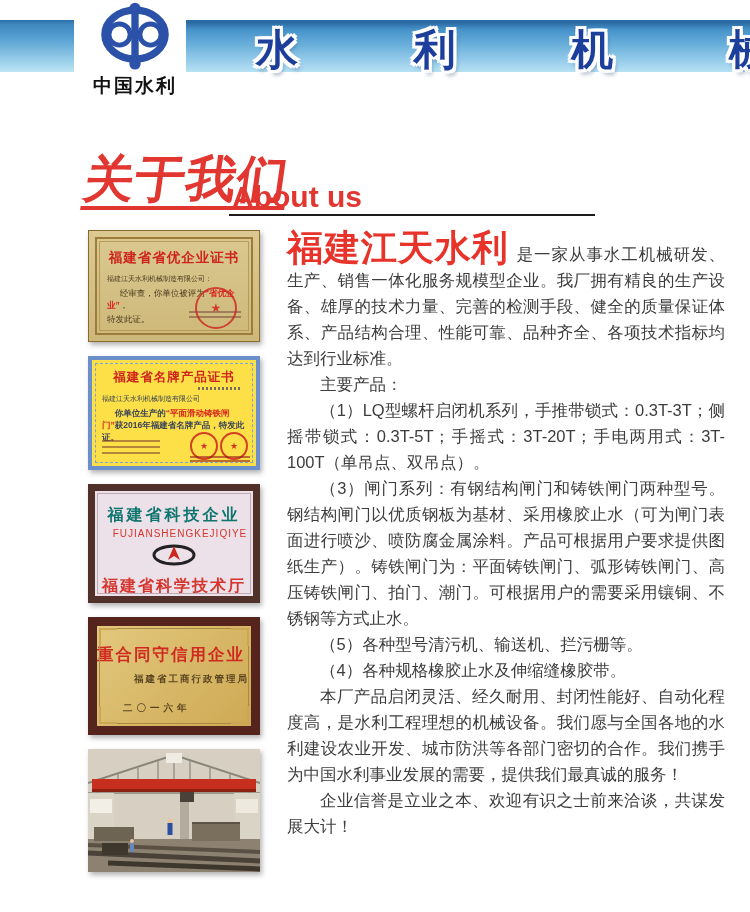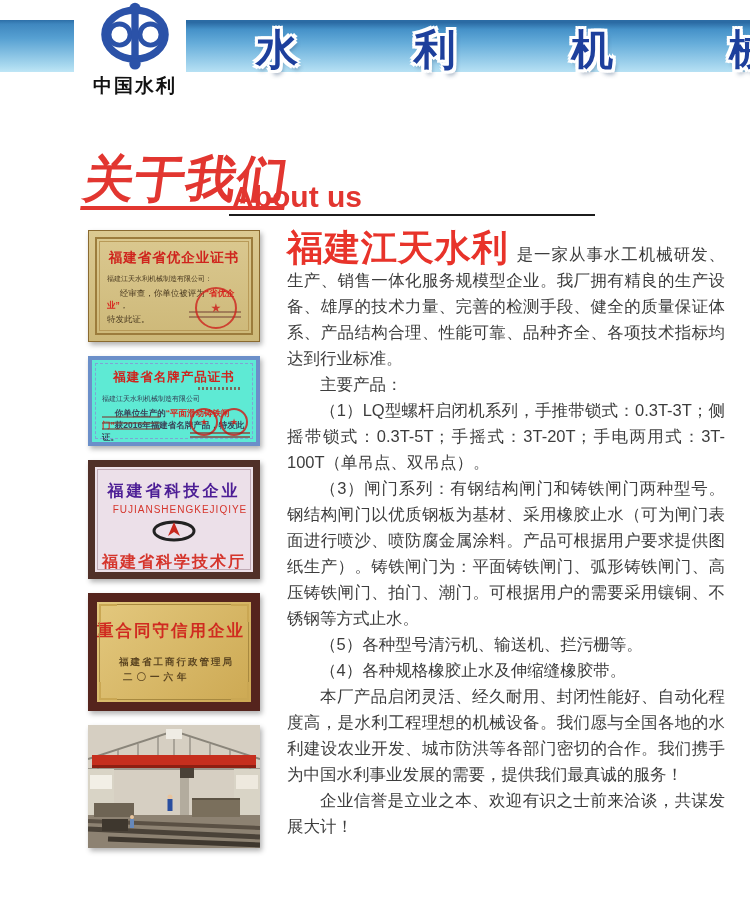--- a/index.html
+++ b/index.html
@@ -48,49 +48,49 @@
   .c1-line1{margin:7px 10px 0;font-size:7px;color:#4a3a20;}
   .c1-body{margin:4px 10px 0;font-size:8.5px;color:#4a3a20;text-indent:1.5em;}
   .c1-line3{margin:2px 10px 0;font-size:8.5px;color:#4a3a20;}
   .stamp{position:absolute;right:14px;bottom:4px;width:38px;height:38px;border-radius:50%;
          border:2px solid rgba(205,35,30,.8);display:flex;align-items:center;justify-content:center;
          color:rgba(205,35,30,.85);font-size:12px;}
   .stamp-txt{position:absolute;right:10px;bottom:12px;width:52px;height:10px;
      background:repeating-linear-gradient(180deg,rgba(122,74,58,.55) 0 2px,transparent 2px 5px);}
 
   
-  .cert2{height:90px;background:#5eead4;border:4px solid #6b8fc9;}
+  .cert2{height:114px;background:#fde047;border:4px solid #6b8fc9;}
   .c2-frame{position:absolute;inset:3px;border:1px dashed #7fa3d6;}
   .c2-title{margin-top:9px;text-align:center;font-size:12.5px;font-weight:bold;color:#cf241d;letter-spacing:1px;}
   .c2-no{margin:1px 12px 0;height:3px;background:repeating-linear-gradient(90deg,#7a6a5a 0 2px,transparent 2px 4px);
          width:44px;margin-left:auto;margin-right:14px;}
   .c2-line1{margin:4px 10px 0;font-size:7px;color:#333f55;}
   .c2-body{margin:3px 10px 0;font-size:8.5px;font-weight:bold;color:#3a4458;text-indent:1.5em;line-height:12px;}
   .c2-tiny{position:absolute;left:10px;bottom:8px;width:58px;
      background:repeating-linear-gradient(180deg,rgba(120,60,50,.55) 0 2px,transparent 2px 6px);height:18px;}
   .c2-stamps{position:absolute;right:8px;bottom:6px;display:flex;gap:2px;}
   .mini-stamp{width:24px;height:24px;border-radius:50%;border:2px solid rgba(205,35,30,.85);
       color:rgba(205,35,30,.9);font-size:9px;display:flex;align-items:center;justify-content:center;}
   .c2-stamp-txt{position:absolute;right:6px;bottom:2px;width:60px;height:8px;
      background:repeating-linear-gradient(180deg,rgba(150,30,25,.6) 0 2px,transparent 2px 4px);}
 
   
   .cert3{height:119px;background:#ece0e9;border:7px solid #503028;text-align:center;}
   .c3-inner{position:absolute;inset:2px;border:1px solid #bfaab6;}
-  .c3-title{margin-top:14px;font-size:16px;font-weight:bold;color:#4c1d95;letter-spacing:3px;}
+  .c3-title{margin-top:14px;font-size:16px;font-weight:bold;color:#0f766e;letter-spacing:3px;}
   .c3-sub{margin-top:2px;font-size:10px;color:#d5352c;letter-spacing:1px;padding-left:12px;}
   .c3-emblem{margin-top:5px;}
   .c3-issuer{margin-top:6px;font-size:16px;font-weight:bold;color:#d5352c;letter-spacing:2px;}
 
   
   .cert4{height:118px;background:linear-gradient(135deg,#e3c87e,#cda953);border:9px solid #55241d;}
   .c4-inner{position:absolute;inset:2px;border:1px solid #a8893f;}
   .c4-title{margin-top:18px;font-size:16.5px;font-weight:bold;color:#d02a20;letter-spacing:2px;}
-  .c4-issuer{margin-top:14px;font-size:9.5px;font-weight:bold;color:#5a4420;letter-spacing:2px;padding-left:22px;}
-  .c4-year{margin-top:2px;font-size:9.5px;font-weight:bold;color:#5a4420;letter-spacing:4px;padding-left:26px;}
+  .c4-issuer{margin-top:7px;font-size:9.5px;font-weight:bold;color:#5a4420;letter-spacing:2px;padding-left:37px;}
+  .c4-year{margin-top:16px;font-size:9.5px;font-weight:bold;color:#5a4420;letter-spacing:4px;padding-left:26px;}
   .corner{position:absolute;width:16px;height:16px;border:2px solid #caa753;}
   .corner.tl{left:2px;top:2px;border-right:none;border-bottom:none;}
   .corner.tr{right:2px;top:2px;border-left:none;border-bottom:none;}
   .corner.bl{left:2px;bottom:2px;border-right:none;border-top:none;}
   .corner.br{right:2px;bottom:2px;border-left:none;border-top:none;}
 
   
   .photo5{height:123px;background:#cfc8bc;}
   .photo5 svg{display:block;}
 </style>

